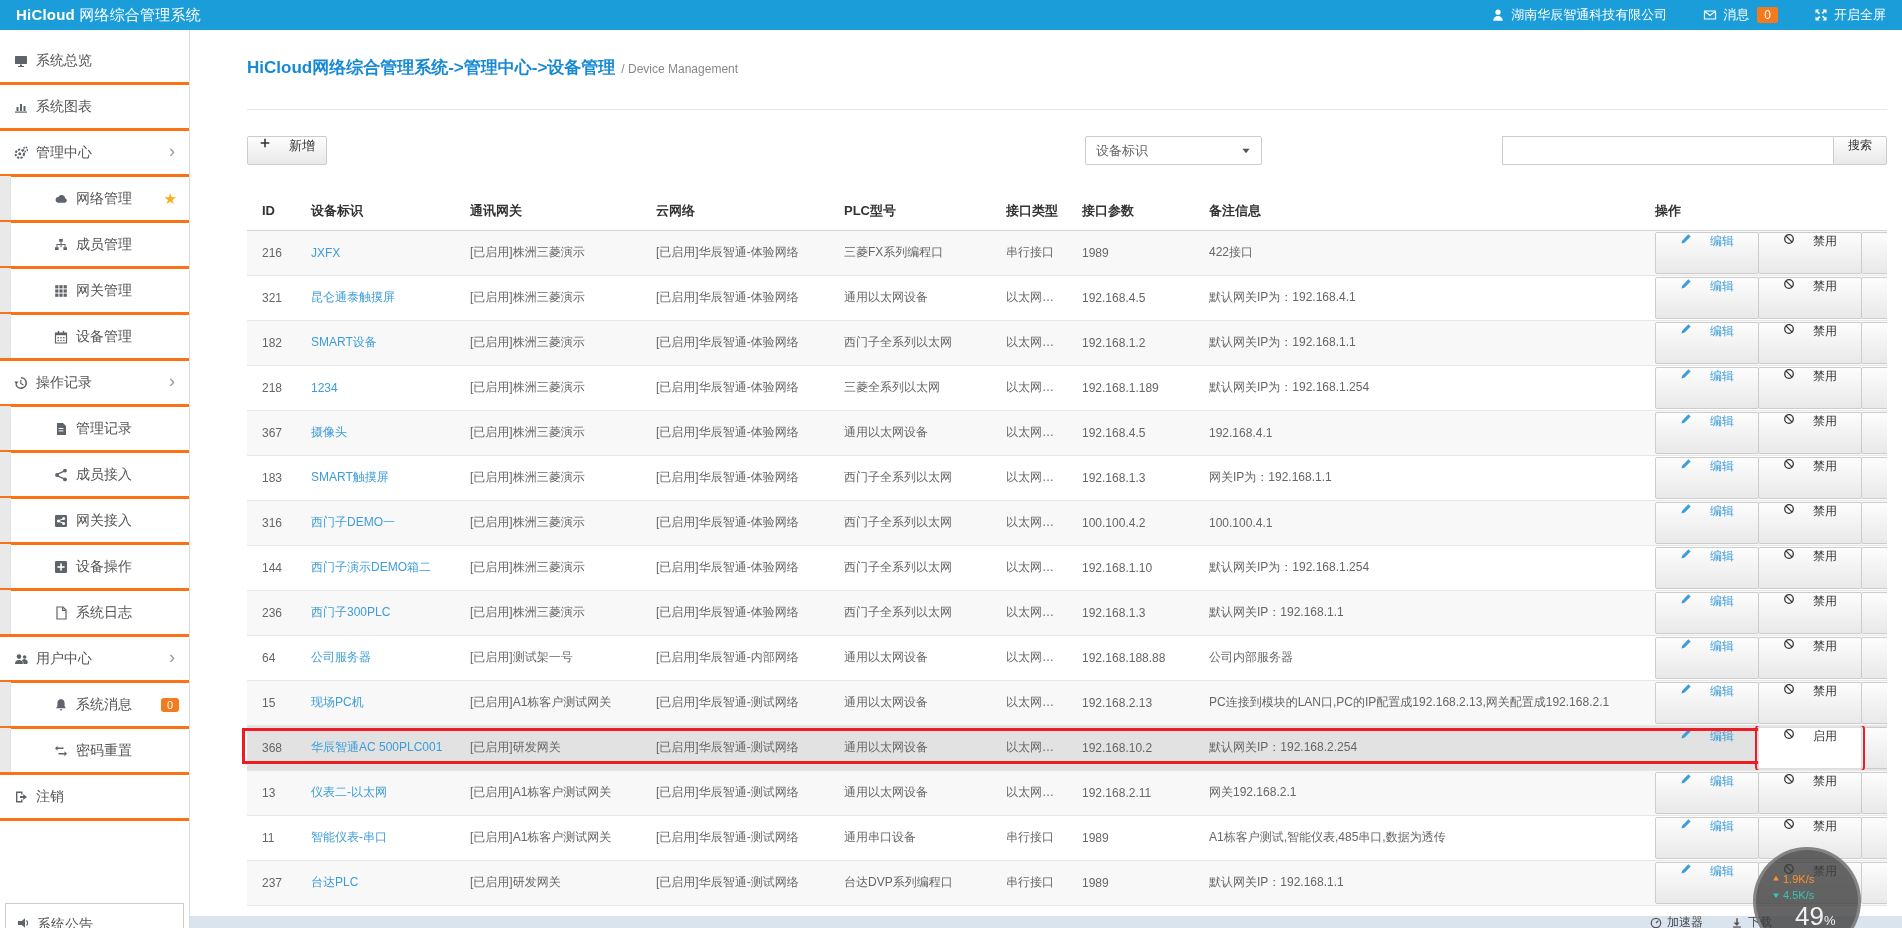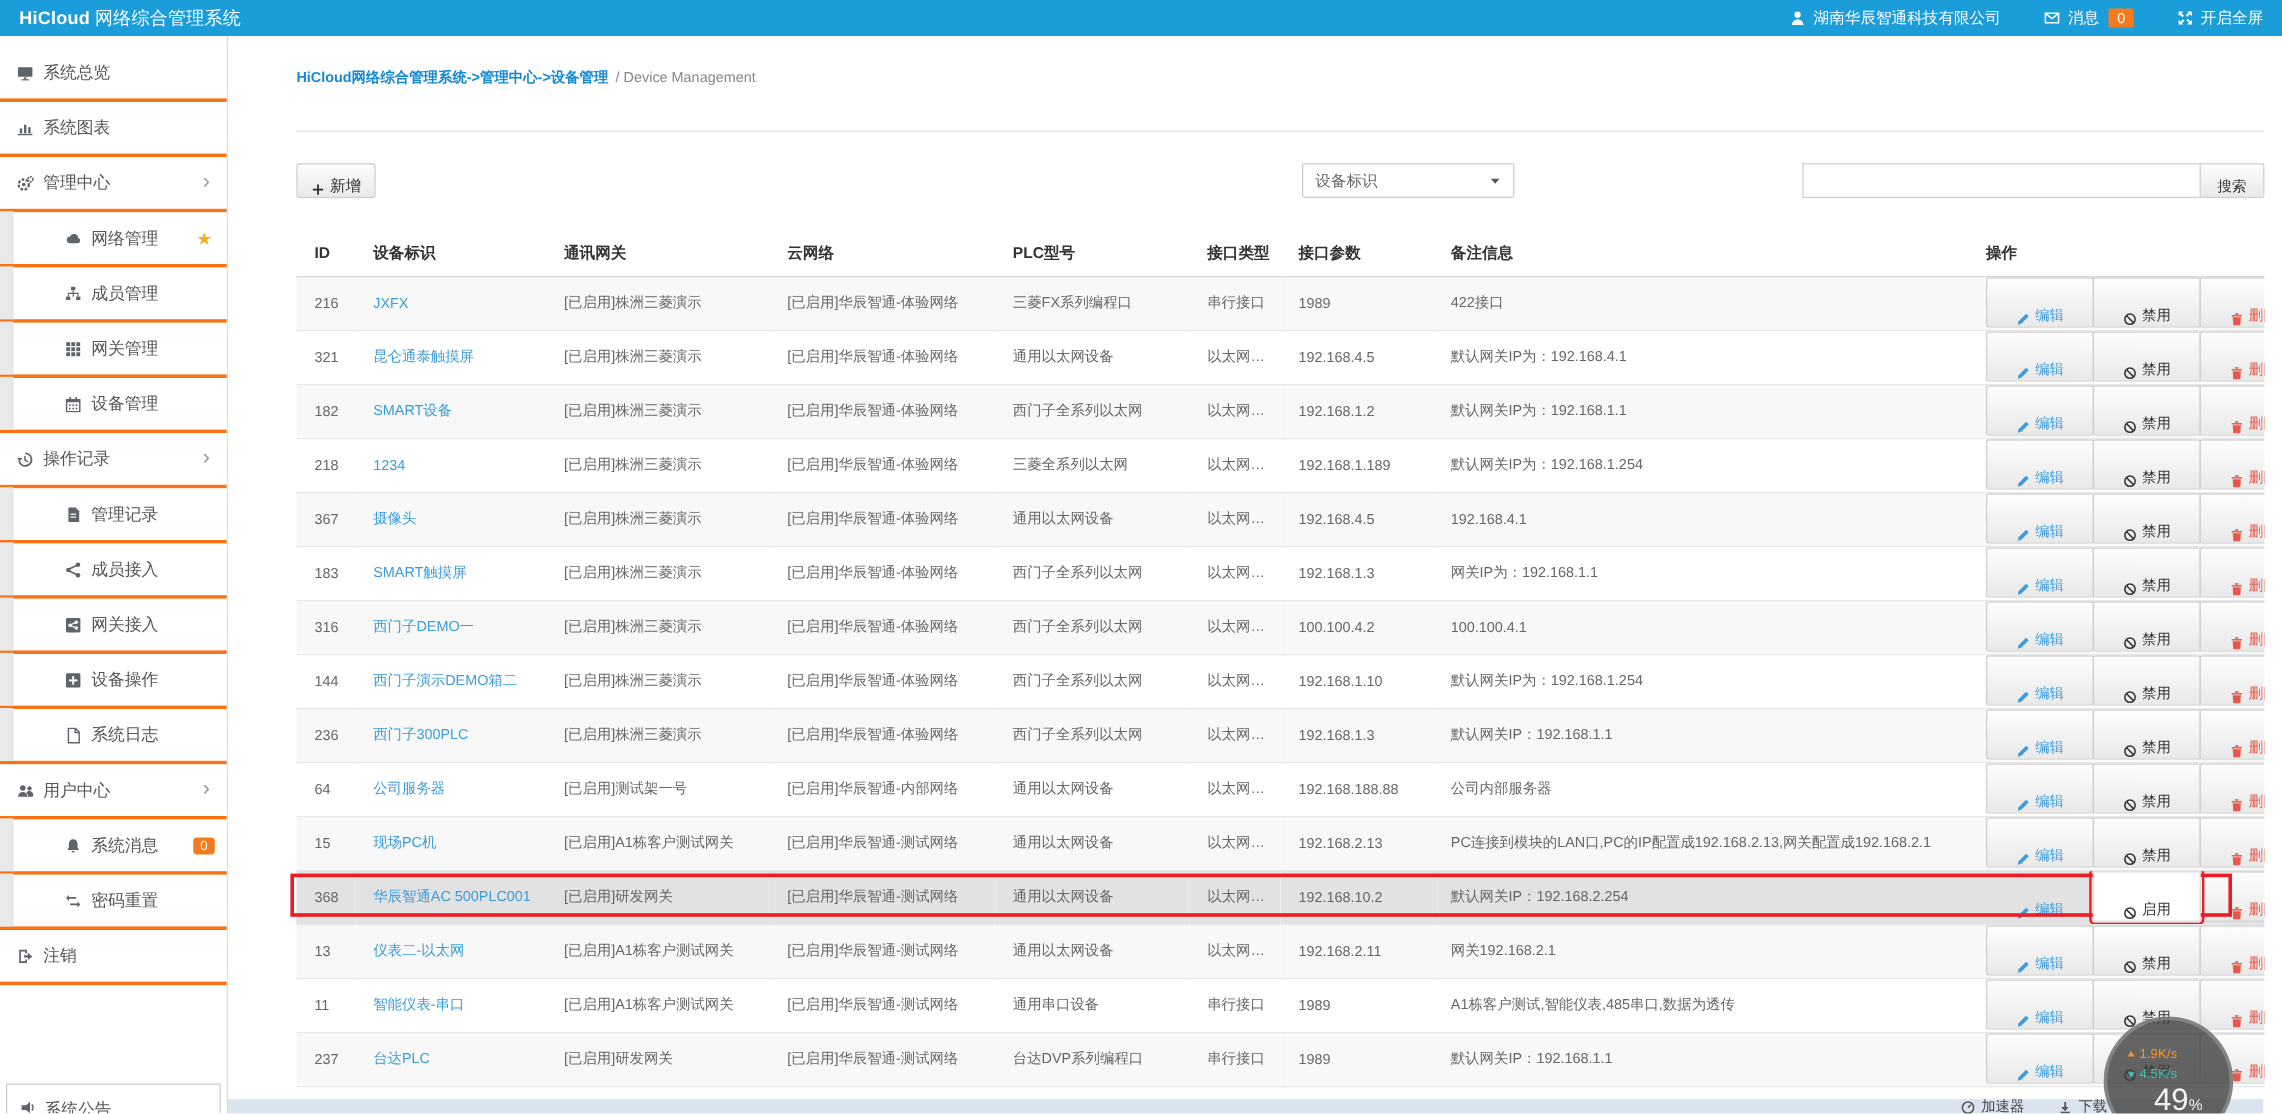--- a/index.html
+++ b/index.html
@@ -26,25 +26,25 @@
   .side-item.lvl2::before{content:"";position:absolute;left:0;top:-1px;bottom:0;width:10px;background:#e9e9e9;border-right:1px solid #e2e2e2}
   .chev{position:absolute;right:14px;top:50%;transform:translateY(-58%);color:#999;font-size:18px}
   .star{position:absolute;right:12px;color:var(--star-yellow);font-size:15px}
   .side-badge{position:absolute;right:10px;background:var(--badge-orange);color:#fff;font-size:11px;padding:1px 6px;border-radius:3px}
   .side-panel{position:absolute;left:5px;right:5px;top:873px;height:70px;border:1px solid #ccc;background:#fff;display:flex;gap:7px;padding:12px 10px;font-size:14px;color:#555;align-items:flex-start}
   .side-panel .ic{color:#5f646b}
 
   
   .content{position:absolute;left:190px;top:30px;right:0;bottom:0;padding:0 15px 0 57px;overflow:hidden;background:#fff}
   .page-head{display:flex;align-items:baseline;height:80px;border-bottom:1px solid #e6e6e6;padding-top:26px}
-  .page-title{font-size:12px;font-weight:bold;color:var(--accent-blue)}
+  .page-title{font-size:17px;font-weight:bold;color:var(--accent-blue)}
   .page-sub{font-size:12px;color:#888;margin-left:6px}
 
   .toolbar{position:relative;height:82px}
-  .btn{display:inline-flex;align-items:flex-end;gap:4px;border:1px solid #ccc;background:linear-gradient(#fdfdfd,#e9e9e9);color:#333;font-size:12px;height:29px;padding:0 11px;cursor:pointer;font-family:inherit;border-radius:2px}
+  .btn{display:inline-flex;align-items:flex-start;gap:18px;border:1px solid #ccc;background:linear-gradient(#fdfdfd,#e9e9e9);color:#333;font-size:12px;height:29px;padding:0 11px;cursor:pointer;font-family:inherit;border-radius:2px}
   .add-btn{position:absolute;left:0;top:26px;font-size:13px}
   .add-btn .ic{color:#333}
   .select{position:absolute;left:838px;top:26px;width:177px;height:29px;border:1px solid #ccc;background:#fff;display:flex;align-items:center;justify-content:space-between;padding:0 10px;font-size:13px;color:#666;cursor:pointer;border-radius:2px}
   .caret{color:#555}
   .search{position:absolute;right:0;top:26px;display:flex}
   .search-input{width:331px;height:29px;border:1px solid #ccc;border-right:none;padding:0 8px;font-size:13px;outline:none;font-family:inherit}
   .search-btn{width:54px;justify-content:center;border-radius:0 2px 2px 0}
 
   
   .table-wrap{position:relative}
@@ -59,21 +59,21 @@
   .btn-group .btn{height:42px;padding:0 24px}
   .btn-group .btn + .btn{margin-left:-1px}
   .btn.edit{color:var(--link-blue)}
   .btn.del{color:var(--delete-red)}
   .btn.flat{background:transparent;border-color:transparent}
   .btn .ic svg{width:12px;height:12px}
   .btn.enable-outline{background:#fff;border-color:#ddd;outline:2px solid var(--highlight-red);outline-offset:1px;position:relative;z-index:6}
   .hl-box{position:absolute;left:-5px;top:536px;width:1618px;height:36px;border:3px solid var(--highlight-red);pointer-events:none;z-index:5}
 
   
-  .footer-bar{position:absolute;left:190px;right:16px;top:916px;height:12px;background:var(--footer-bar-bg);display:flex;justify-content:flex-end;gap:28px;padding-right:130px;font-size:12px;color:#444;z-index:15}
+  .footer-bar{position:absolute;left:190px;right:0;top:916px;height:12px;background:var(--footer-bar-bg);display:flex;justify-content:flex-end;gap:28px;padding-right:130px;font-size:12px;color:#444;z-index:15}
   .f-item{display:flex;align-items:center;gap:5px;margin-top:1px;cursor:pointer}
   .f-item .ic{color:#555}
   .f-item .ic svg{width:12px;height:12px}
 
   
   .speed-circle{position:absolute;left:1753px;top:847px;width:108px;height:108px;border-radius:50%;background:rgba(62,62,62,.8);border:3px solid rgba(160,160,160,.55);z-index:40;color:#fff;cursor:pointer}
   .speeds{position:absolute;left:16px;top:21px;font-size:11px;line-height:16px}
   .s-up,.s-down{display:flex;gap:3px}
   .s-up{color:var(--speed-up-orange)}
   .s-down{color:var(--speed-down-teal)}

